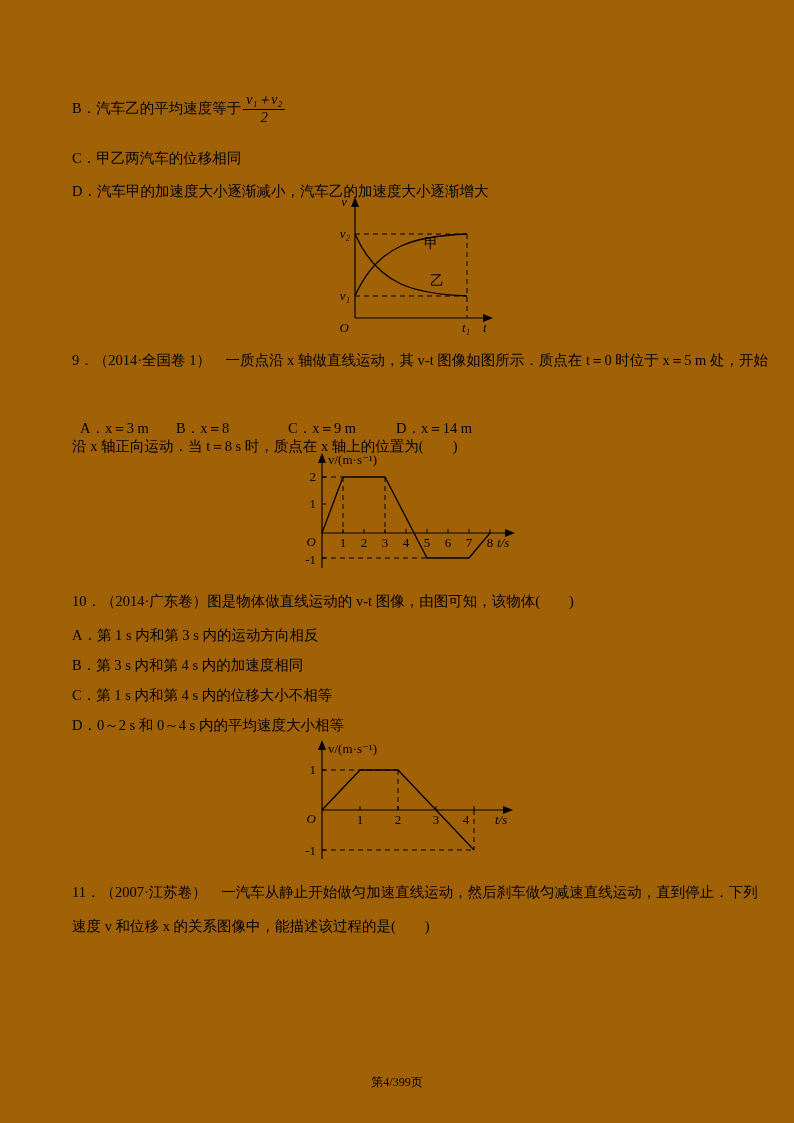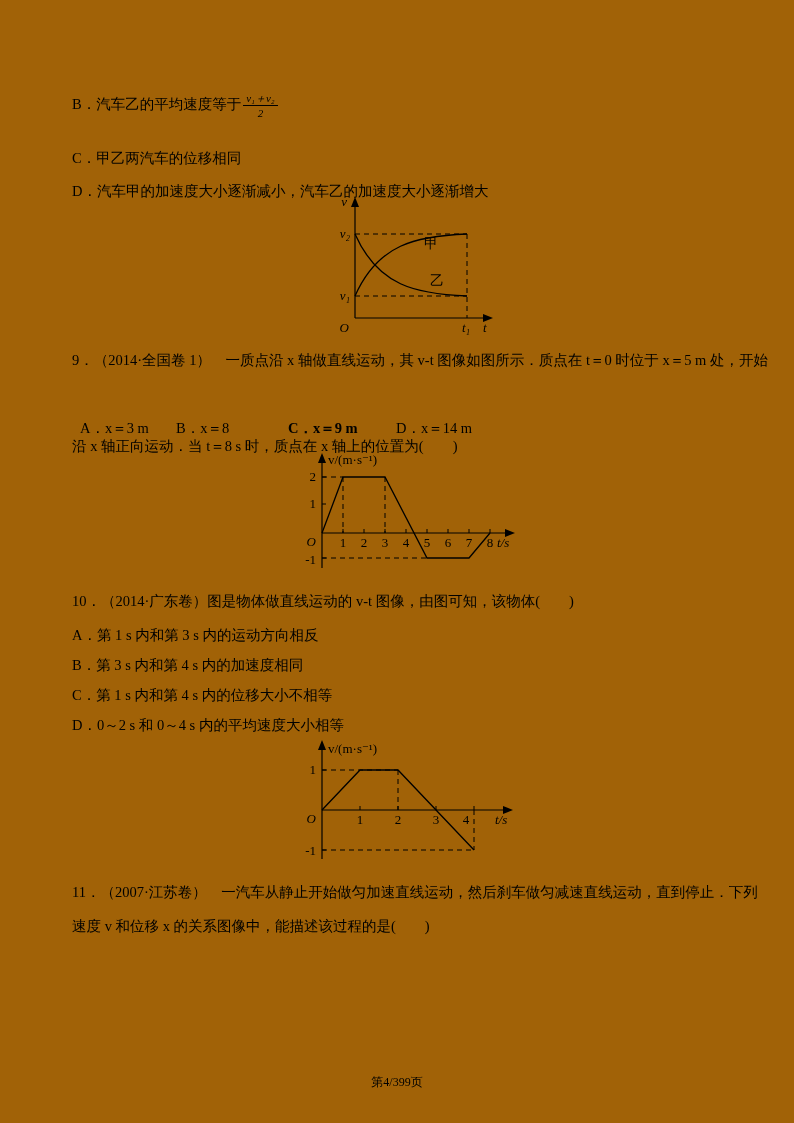--- a/index.html
+++ b/index.html
@@ -22,21 +22,21 @@
     color:#000;
   }
   .stem { width:655px; }
   .opt-row { width:560px; height:22px; }
   .opt-abs { position:absolute; top:0; }
   .frac {
     display:inline-flex;
     flex-direction:column;
     align-items:center;
     vertical-align:middle;
-    font-size:11px;
+    font-size:14px;
     font-style:italic;
     line-height:1.2;
     margin-left:2px;
   }
   .frac .num { border-bottom:1.2px solid #000; padding:0 3px; }
   .frac .den { padding-top:0.5px; }
   svg { position:absolute; overflow:visible; }
   svg text {
     font-family:"Liberation Serif","DejaVu Serif",serif;
     font-size:13px;
@@ -83,21 +83,21 @@
     <text class="it" x="163" y="140">t</text>
     <text class="cjk" x="104" y="56">甲</text>
     <text class="cjk" x="110" y="93">乙</text>
   </svg>
 
   <div class="abs stem" style="left:72px; top:350px;">9．（2014·全国卷 1）　一质点沿 x 轴做直线运动，其 v-t 图像如图所示．质点在 t＝0 时位于 x＝5 m 处，开始</div>
   <div class="abs stem" style="left:72px; top:396px;margin-top:40px;">沿 x 轴正向运动．当 t＝8 s 时，质点在 x 轴上的位置为(　　)</div>
   <div class="abs opt-row" style="left:72px; top:418px;">
     <span class="opt-abs" style="left:8px;">A．x＝3 m</span>
     <span class="opt-abs" style="left:104px;">B．x＝8</span>
-    <span class="opt-abs" style="left:216px;font-weight:bold;">C．x＝9 m</span>
+    <span class="opt-abs" style="left:216px;">C．x＝9 m</span>
     <span class="opt-abs" style="left:324px;">D．x＝14 m</span>
   </div>
 
   <svg style="left:295px; top:448px;" width="235" height="135" viewBox="0 0 235 135">
     <line class="axis" x1="27" y1="12" x2="27" y2="120"></line>
     <polygon class="arrow" points="27,5 23,15 31,15"></polygon>
     <line class="axis" x1="27" y1="85" x2="213" y2="85"></line>
     <polygon class="arrow" points="220,85 210,81 210,89"></polygon>
     <line class="tick" x1="27" y1="29" x2="31" y2="29"></line>
     <line class="tick" x1="27" y1="56" x2="31" y2="56"></line>

